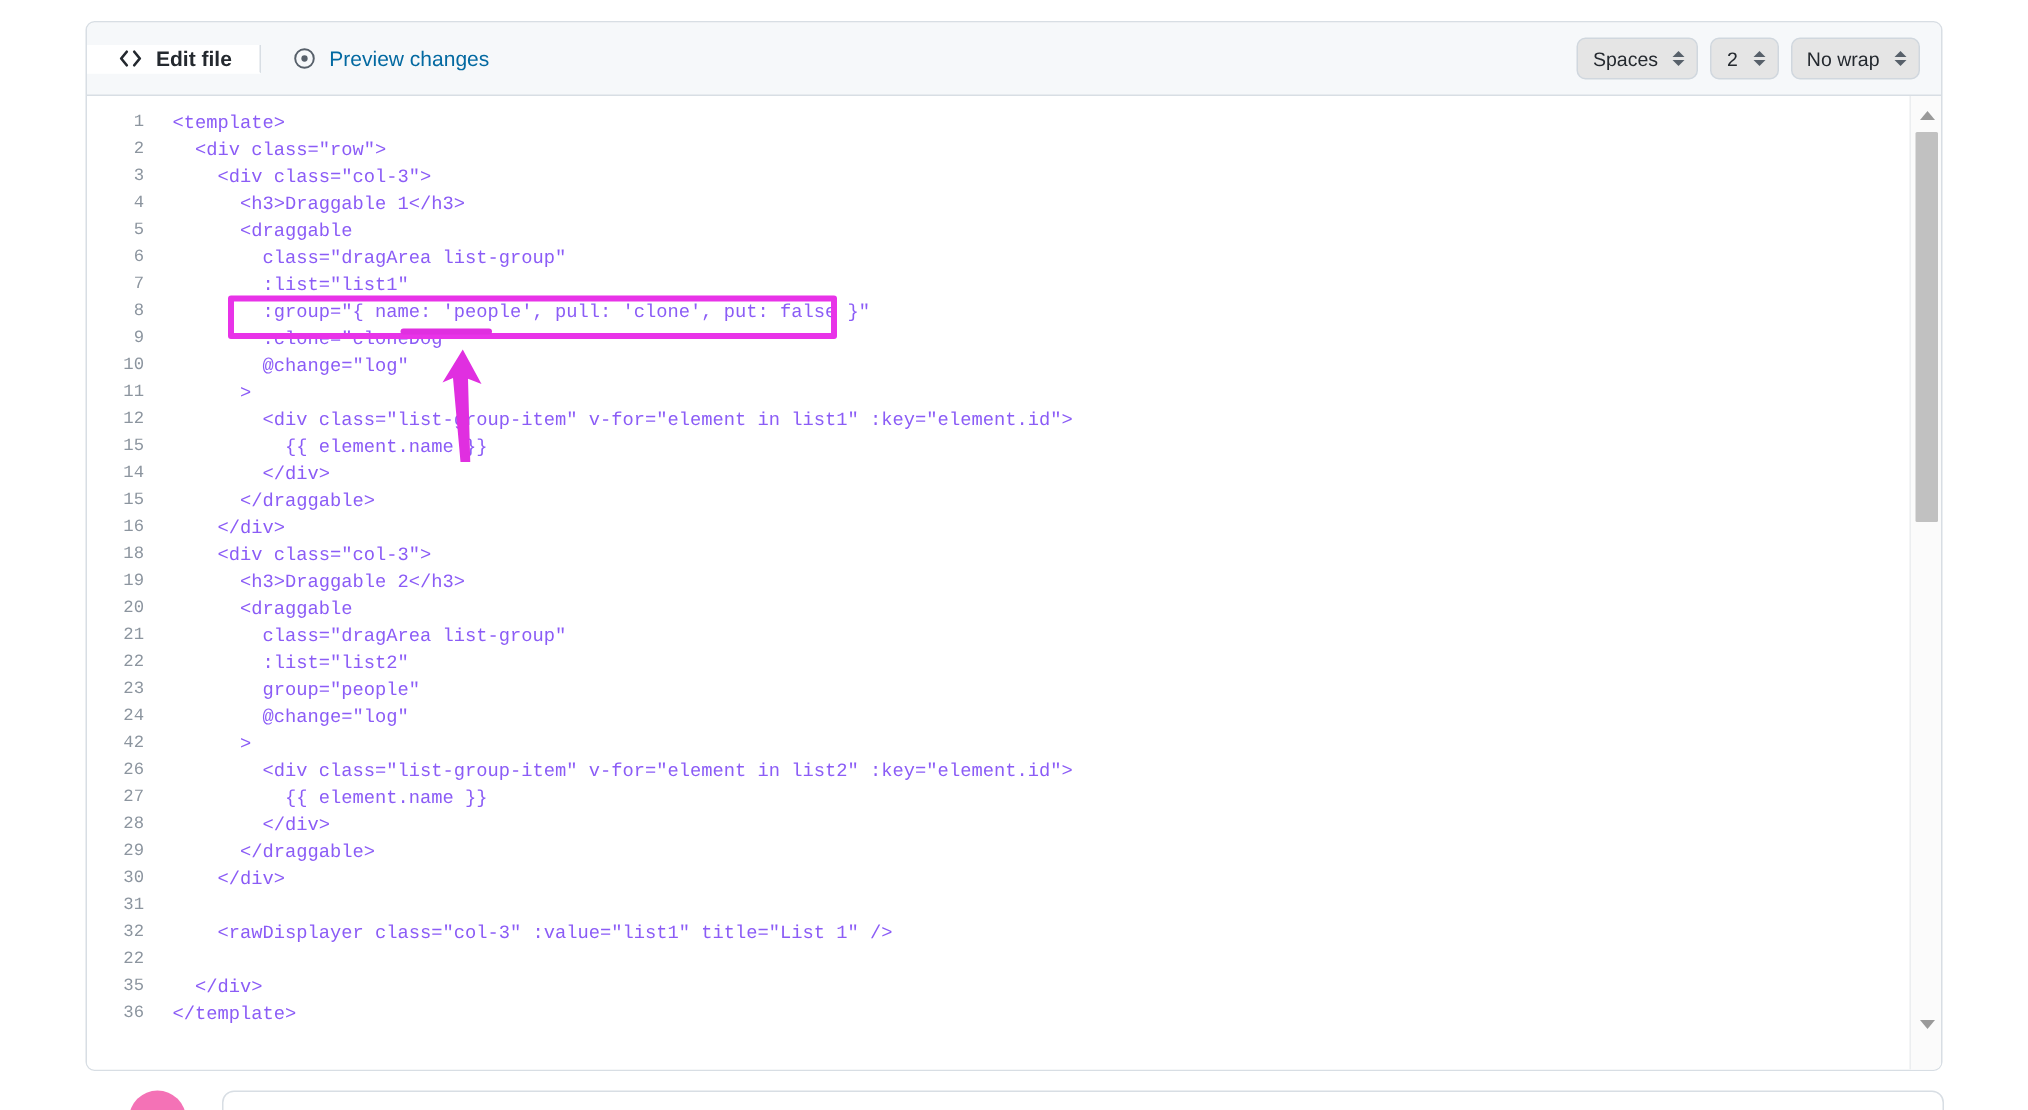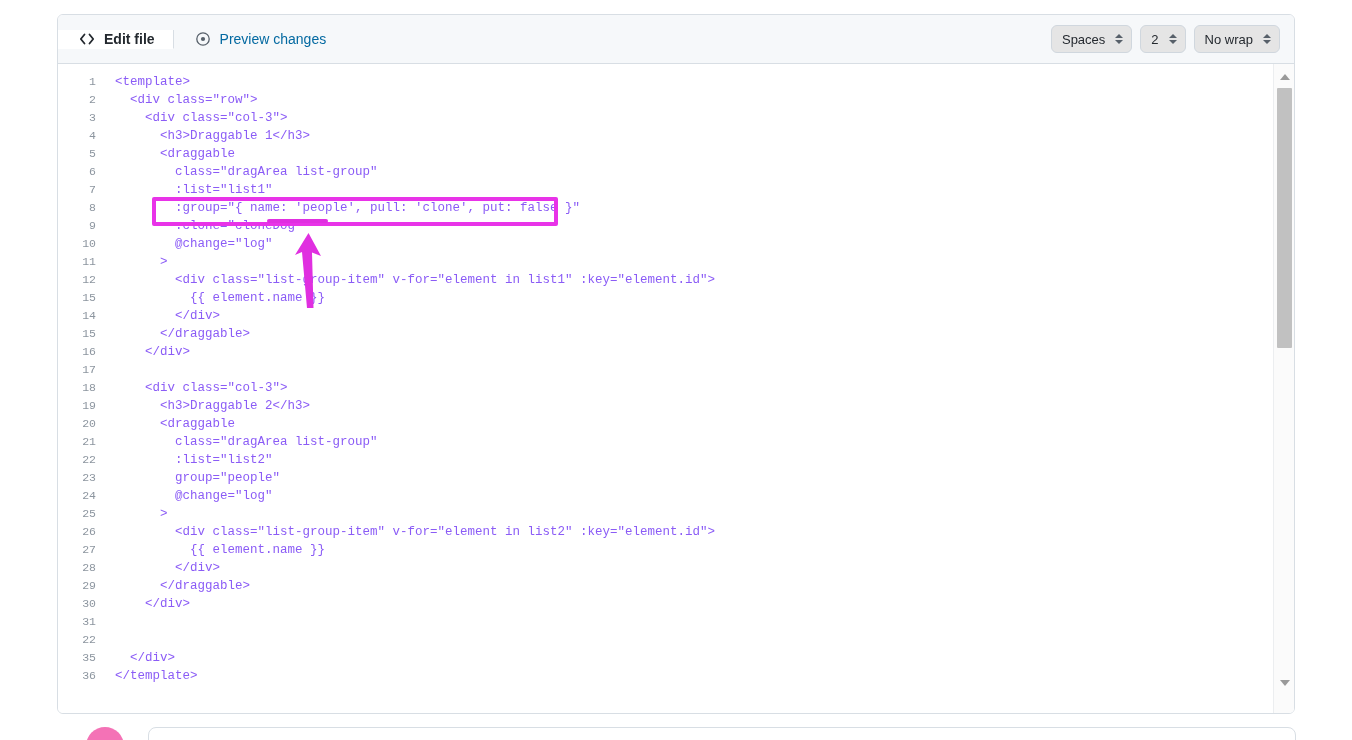--- a/index.html
+++ b/index.html
@@ -337,35 +337,35 @@
           <div class="code-line"><span class="ln">7</span><span class="lc">        :list="list1"</span></div>
           <div class="code-line"><span class="ln">8</span><span class="lc">        :group="{ name: 'people', pull: 'clone', put: false }"</span></div>
           <div class="code-line"><span class="ln">9</span><span class="lc">        :clone="cloneDog"</span></div>
           <div class="code-line"><span class="ln">10</span><span class="lc">        @change="log"</span></div>
           <div class="code-line"><span class="ln">11</span><span class="lc">      &gt;</span></div>
           <div class="code-line"><span class="ln">12</span><span class="lc">        &lt;div class="list-group-item" v-for="element in list1" :key="element.id"&gt;</span></div>
           <div class="code-line"><span class="ln">15</span><span class="lc">          {{ element.name }}</span></div>
           <div class="code-line"><span class="ln">14</span><span class="lc">        &lt;/div&gt;</span></div>
           <div class="code-line"><span class="ln">15</span><span class="lc">      &lt;/draggable&gt;</span></div>
           <div class="code-line"><span class="ln">16</span><span class="lc">    &lt;/div&gt;</span></div>
-          <div class="code-line"><span class="ln">17</span><span class="lc"></span></div>
           <div class="code-line"><span class="ln">18</span><span class="lc">    &lt;div class="col-3"&gt;</span></div>
           <div class="code-line"><span class="ln">19</span><span class="lc">      &lt;h3&gt;Draggable 2&lt;/h3&gt;</span></div>
           <div class="code-line"><span class="ln">20</span><span class="lc">      &lt;draggable</span></div>
           <div class="code-line"><span class="ln">21</span><span class="lc">        class="dragArea list-group"</span></div>
           <div class="code-line"><span class="ln">22</span><span class="lc">        :list="list2"</span></div>
           <div class="code-line"><span class="ln">23</span><span class="lc">        group="people"</span></div>
           <div class="code-line"><span class="ln">24</span><span class="lc">        @change="log"</span></div>
-          <div class="code-line"><span class="ln">25</span><span class="lc">      &gt;</span></div>
+          <div class="code-line"><span class="ln">42</span><span class="lc">      &gt;</span></div>
           <div class="code-line"><span class="ln">26</span><span class="lc">        &lt;div class="list-group-item" v-for="element in list2" :key="element.id"&gt;</span></div>
           <div class="code-line"><span class="ln">27</span><span class="lc">          {{ element.name }}</span></div>
           <div class="code-line"><span class="ln">28</span><span class="lc">        &lt;/div&gt;</span></div>
           <div class="code-line"><span class="ln">29</span><span class="lc">      &lt;/draggable&gt;</span></div>
           <div class="code-line"><span class="ln">30</span><span class="lc">    &lt;/div&gt;</span></div>
           <div class="code-line"><span class="ln">31</span><span class="lc"></span></div>
+          <div class="code-line"><span class="ln">32</span><span class="lc">    &lt;rawDisplayer class="col-3" :value="list1" title="List 1" /&gt;</span></div>
           <div class="code-line"><span class="ln">22</span><span class="lc"></span></div>
           <div class="code-line"><span class="ln">35</span><span class="lc">  &lt;/div&gt;</span></div>
           <div class="code-line"><span class="ln">36</span><span class="lc">&lt;/template&gt;</span></div>
         </div>
     </div>
 
     <div class="vscrollbar">
       <div class="sb-arrow up">
           <span class="tri"></span>
         </div>

